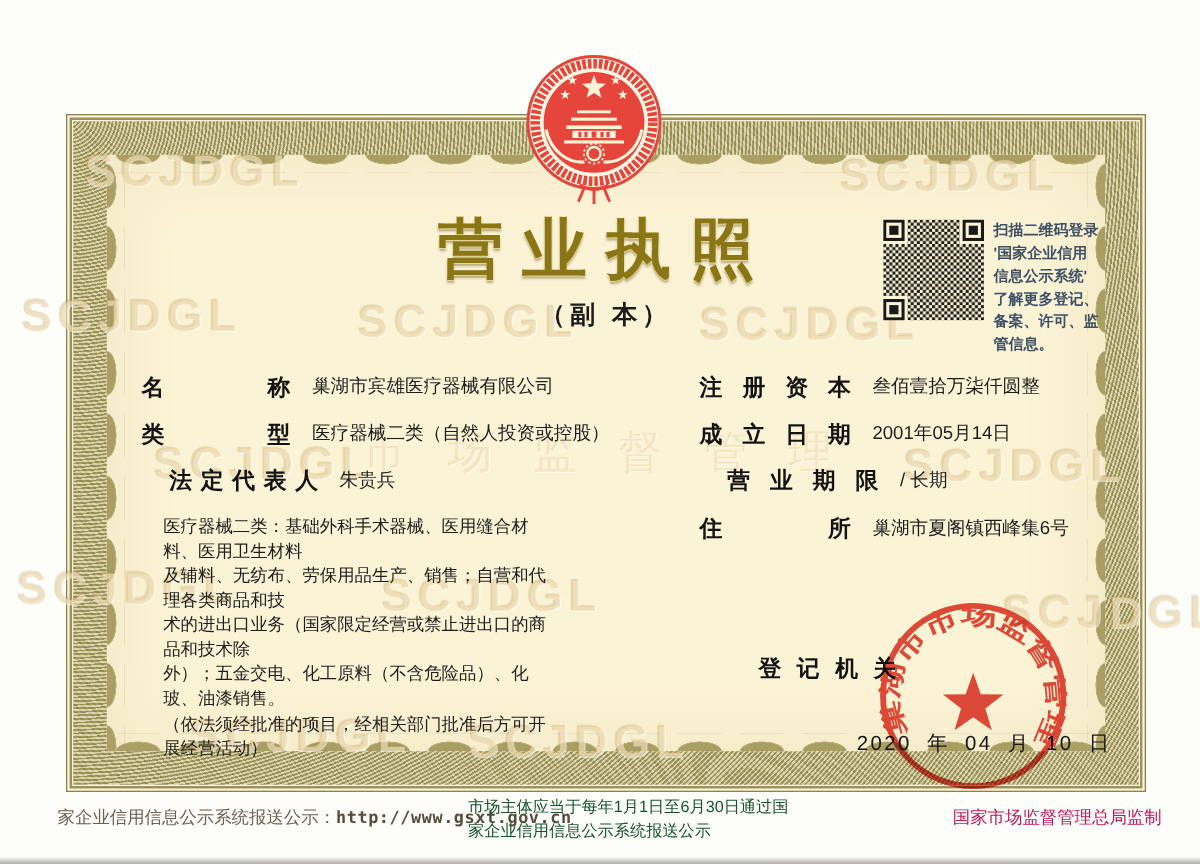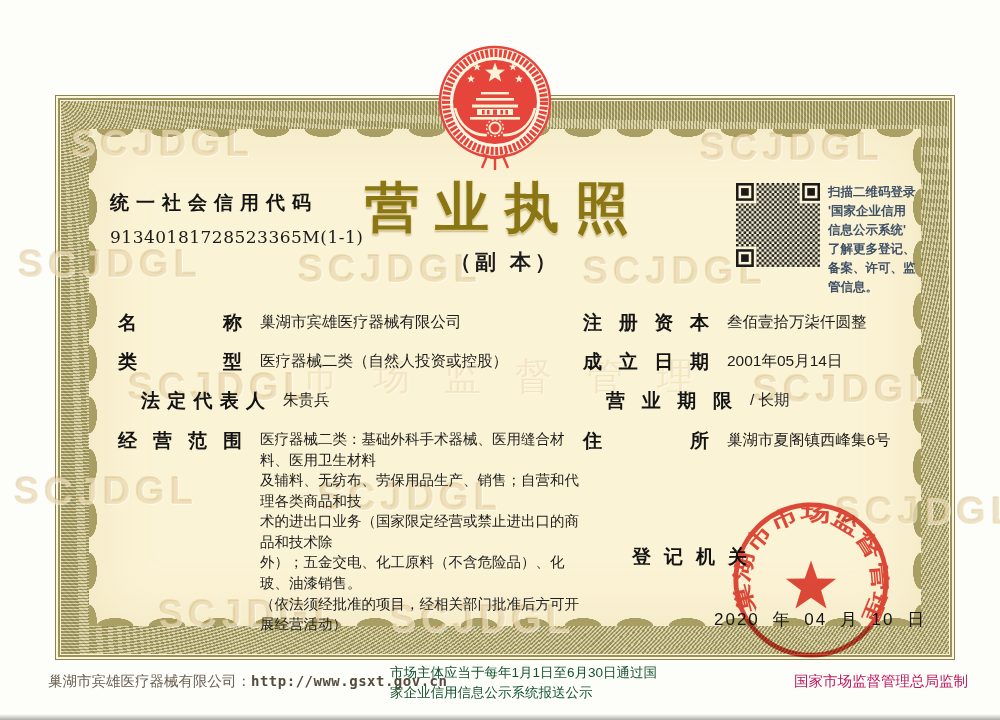--- a/index.html
+++ b/index.html
@@ -139,24 +139,20 @@
       <rect x="70.4" y="68" width="2.6" height="4.4"></rect>
     </g>
     <circle cx="60" cy="86" r="5.5" fill="none" stroke="#fdf3d6" stroke-width="2"></circle>
     <circle cx="60" cy="86" r="8.4" fill="none" stroke="#fdf3d6" stroke-width="1.4" stroke-dasharray="2 2"></circle>
     <path d="M20,66 C24,84 38,94 52,93" stroke="#fdf3d6" stroke-width="2.6" fill="none"></path>
     <path d="M100,66 C96,84 82,94 68,93" stroke="#fdf3d6" stroke-width="2.6" fill="none"></path>
     <path d="M52,114 l-5,12 M60,116 v12 M68,114 l5,12" stroke="#e6453c" stroke-width="2.4" fill="none"></path>
     <path d="M48,112 q12,8 24,0" stroke="#e6453c" stroke-width="2.4" fill="none"></path>
   </svg>
 
-  <div class="credit-block">
-    <div class="credit-label">统一社会信用代码</div>
-    <div class="credit-value">91340181728523365M(1-1)</div>
-  </div>
 
   <div class="title">营业执照</div>
   <div class="subtitle">（副  本）</div>
 
   <svg class="qr" viewBox="0 0 33 33" aria-hidden="true">
     <defs>
       <pattern id="qn" width="4" height="4" patternUnits="userSpaceOnUse">
         <g fill="#1a1a1a">
           <rect x="0" y="0" width="1" height="1"></rect>
           <rect x="2" y="0" width="1" height="1"></rect>
@@ -198,21 +194,20 @@
   </div>
   <div class="row row-l r2">
     <span class="flabel">类型</span>
     <span class="fvalue">医疗器械二类（自然人投资或控股）</span>
   </div>
   <div class="row row-l r3">
     <span class="flabel">法定代表人</span>
     <span class="fvalue">朱贵兵</span>
   </div>
   <div class="row row-l r4">
-    <span class="flabel">经营范围</span>
     <span class="fvalue scope">医疗器械二类：基础外科手术器械、医用缝合材料、医用卫生材料
 及辅料、无纺布、劳保用品生产、销售；自营和代理各类商品和技
 术的进出口业务（国家限定经营或禁止进出口的商品和技术除
 外）；五金交电、化工原料（不含危险品）、化玻、油漆销售。
 （依法须经批准的项目，经相关部门批准后方可开展经营活动）</span>
   </div>
 
   <div class="row row-r r1">
     <span class="flabel">注册资本</span>
     <span class="fvalue">叁佰壹拾万柒仟圆整</span>
@@ -237,21 +232,21 @@
     <circle cx="95" cy="95" r="85" fill="none" stroke="#dd3327" stroke-width="5.5"></circle>
     <path id="sealArc" d="M 35,133 A 70,70 0 1 1 155,133" fill="none"></path>
     <text fill="#dd3327" font-size="23" font-weight="bold" font-family="Liberation Sans, DejaVu Sans, sans-serif">
       <textPath href="#sealArc" startOffset="4" textLength="330" lengthAdjust="spacingAndGlyphs">巢湖市市场监督管理局</textPath>
     </text>
     <use href="#st2" fill="#dd3327"></use>
     <polygon points="95,73 102.1,93.3 123.5,93.7 106.4,106.7 112.6,127.3 95,115 77.4,127.3 83.6,106.7 66.5,93.7 87.9,93.3" fill="#dd3327"></polygon>
   </svg>
 
   <div class="f-left">
-    <span>巢湖市宾雄医疗器械有限公司：</span><span class="url">http://www.gsxt.gov.cn</span>
+    <span>家企业信用信息公示系统报送公示：</span><span class="url">http://www.gsxt.gov.cn</span>
   </div>
   <div class="f-mid">市场主体应当于每年1月1日至6月30日通过国
 家企业信用信息公示系统报送公示</div>
   <div class="f-right">国家市场监督管理总局监制</div>
 
   <div class="edge-bottom"></div>
   <div class="edge-right"></div>
 </div>
 
 </body></html>

